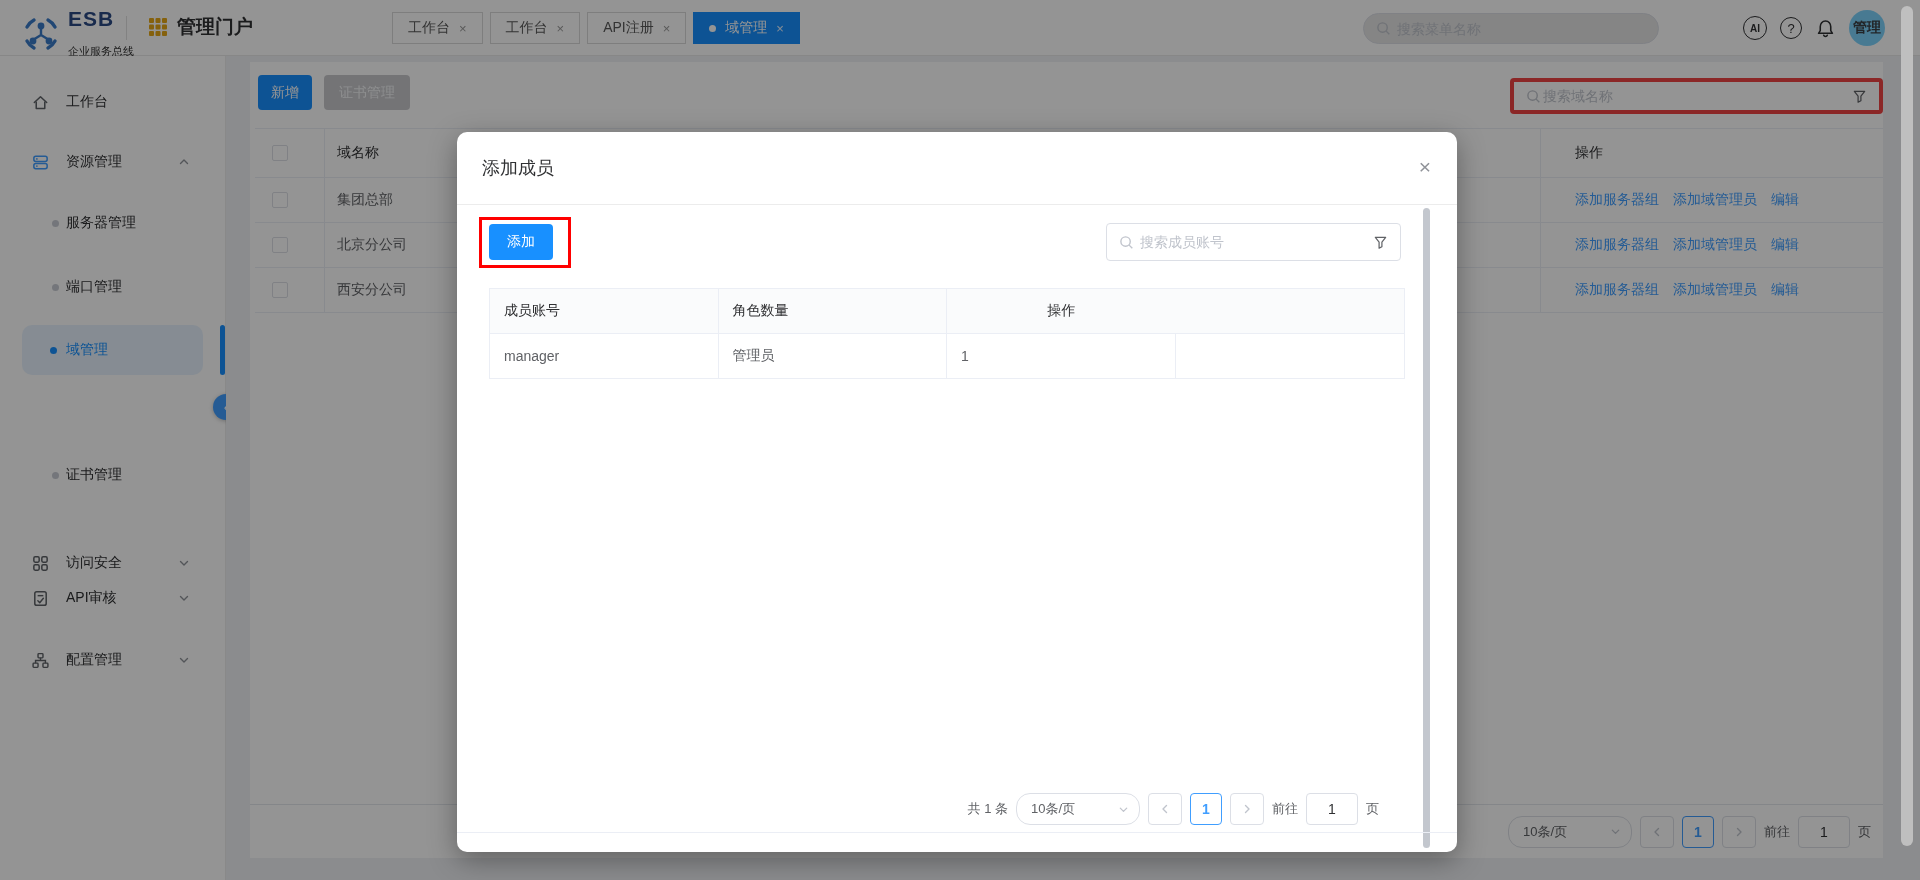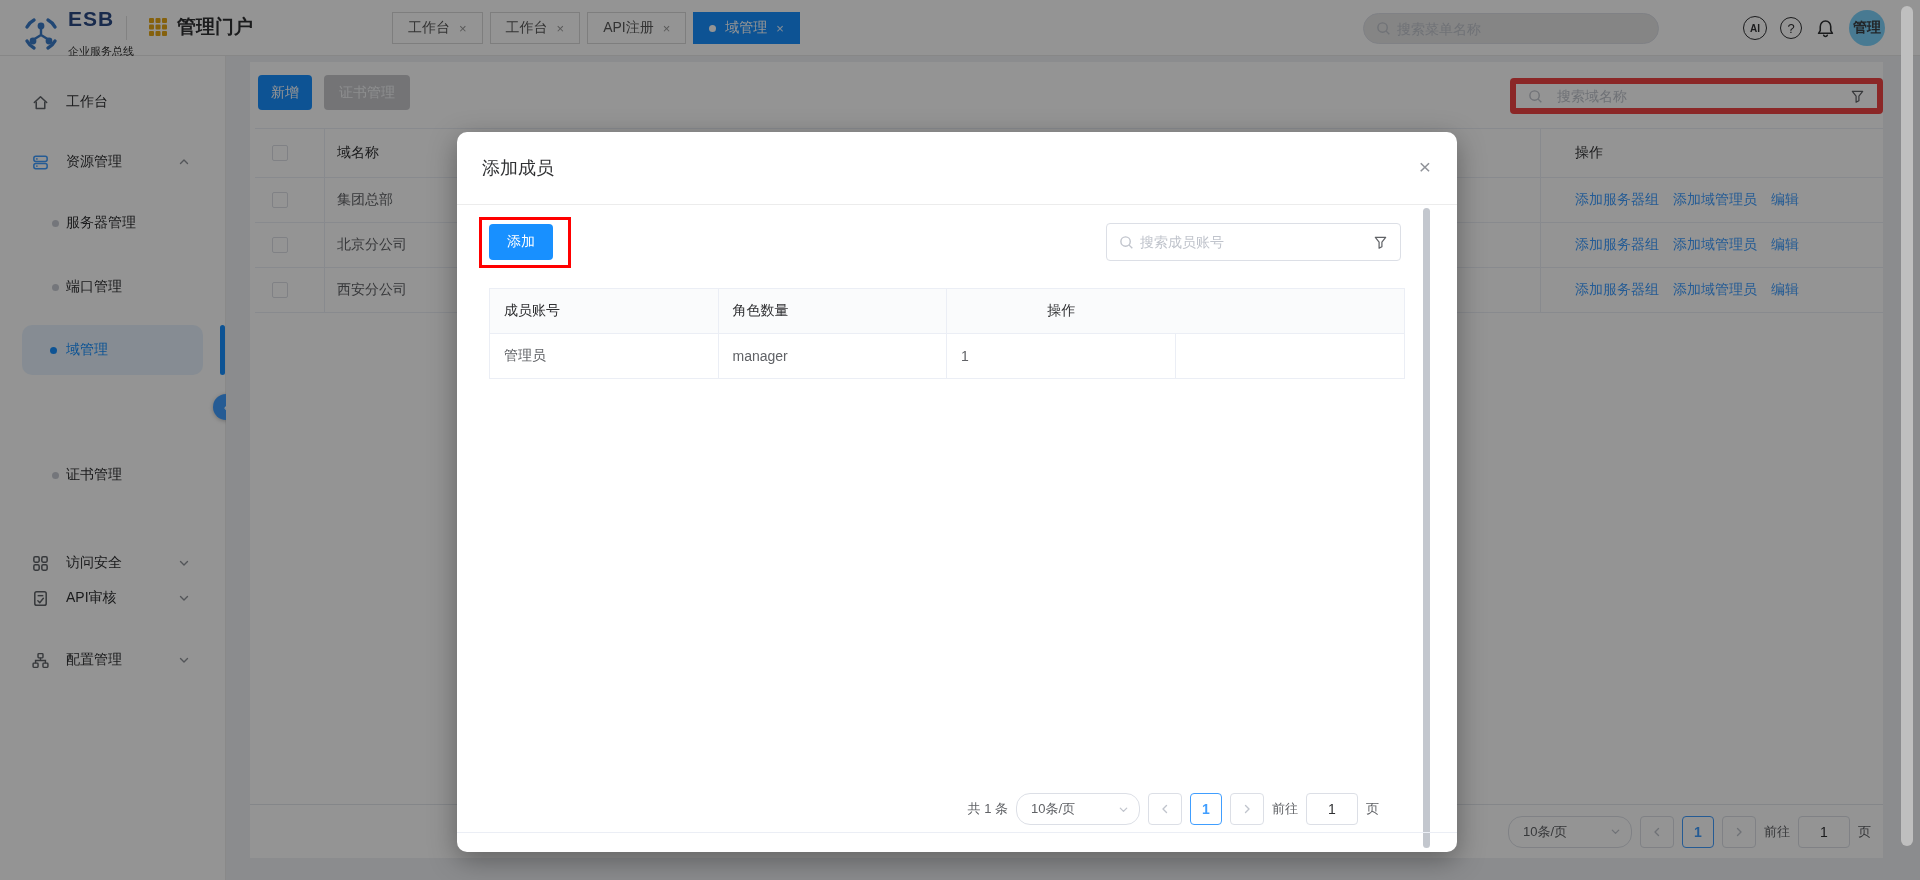--- a/index.html
+++ b/index.html
@@ -43,21 +43,21 @@
   .collapse-btn { position:absolute; left:213px; top:338px; width:26px; height:26px; border-radius:50%; background:#409eff; color:#fff; display:flex; align-items:center; justify-content:center; font-size:14px; z-index:12; box-shadow:0 1px 4px rgba(0,0,0,.25); cursor:pointer; }
 
   
   .content { position:absolute; left:226px; top:56px; width:1694px; height:824px; background:#f0f2f5; z-index:1; }
   .card { position:absolute; left:24px; top:6px; width:1633px; height:743px; background:#fff; border-bottom:1px solid #e4e7ed; }
   .btn { display:inline-flex; align-items:center; justify-content:center; border-radius:4px; font-size:14px; cursor:pointer; border:none; }
   .btn-primary { background:#1890ff; color:#fff; }
   .btn-disabled { background:#c8c9cc; color:#f2f3f5; cursor:not-allowed; }
   .add-new { position:absolute; left:8px; top:13px; width:54px; height:35px; }
   .batch-del { position:absolute; left:74px; top:13px; width:86px; height:35px; }
-  .dsearch { position:absolute; left:1260px; top:16px; width:373px; height:36px; border:6px solid #ef4444; border-radius:4px; display:flex; align-items:center; padding:0 12px; gap:14px; background:#fff; }
+  .dsearch { position:absolute; left:1260px; top:16px; width:373px; height:36px; border:4px solid #ef4444; border-radius:4px; display:flex; align-items:center; padding:0 12px; gap:2px; background:#fff; }
   .dsearch input { border:none; outline:none; flex:1; font-size:14px; color:#606266; background:transparent; }
   .dsearch input::placeholder { color:#c0c4cc; }
   .dtable { position:absolute; left:5px; top:66px; width:1628px; }
   .dtr { display:flex; height:45px; border-bottom:1px solid #ebeef5; align-items:center; background:#fff; }
   .dtr.dhead { height:50px; border-top:1px solid #ebeef5; color:#303133; }
   .col-check { width:70px; height:100%; display:flex; align-items:center; border-right:1px solid #ebeef5; }
   .checkbox { width:16px; height:16px; border:1px solid #dcdfe6; border-radius:2px; background:#fff; margin-left:17px; cursor:pointer; }
   .col-name { flex:1; padding-left:12px; color:#606266; }
   .dhead .col-name { color:#303133; }
   .col-action { width:343px; height:100%; display:flex; align-items:center; gap:14px; border-left:1px solid #ebeef5; padding-left:34px; }
@@ -414,22 +414,22 @@
       </span>
     </div>
 
     <div class="mtable">
       <div class="mtr mhead">
         <div class="mtd">成员账号</div>
         <div class="mtd">角色数量</div>
         <div class="mtd">操作</div>
       </div>
       <div class="mtr">
+        <div class="mtd">manager</div>
         <div class="mtd">管理员</div>
-        <div class="mtd">manager</div>
         <div class="mtd">1</div>
         <div class="mtd"></div>
       </div>
     </div>
 
     <div class="modal-scrollbar"></div>
 
     <div class="mpag">
       <div class="pgrow">
         <span>共 1 条</span>

